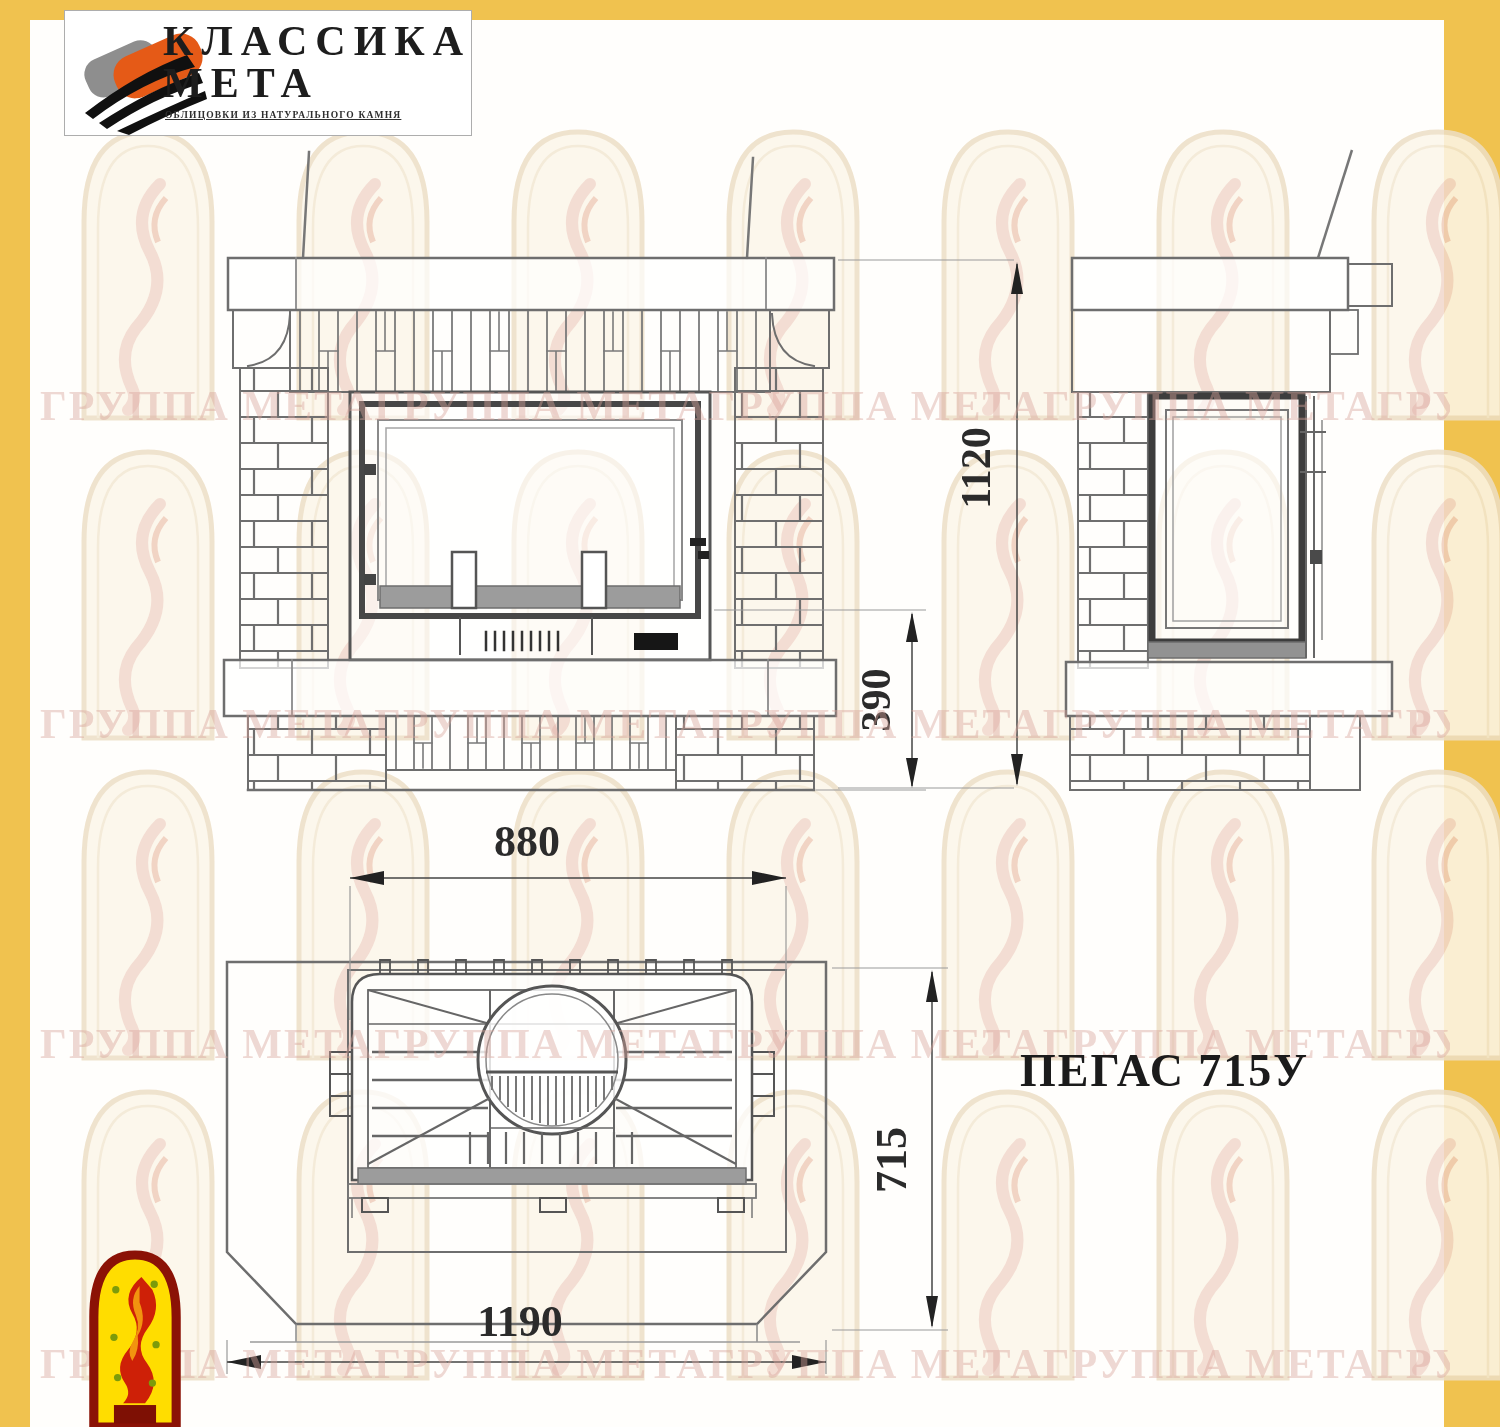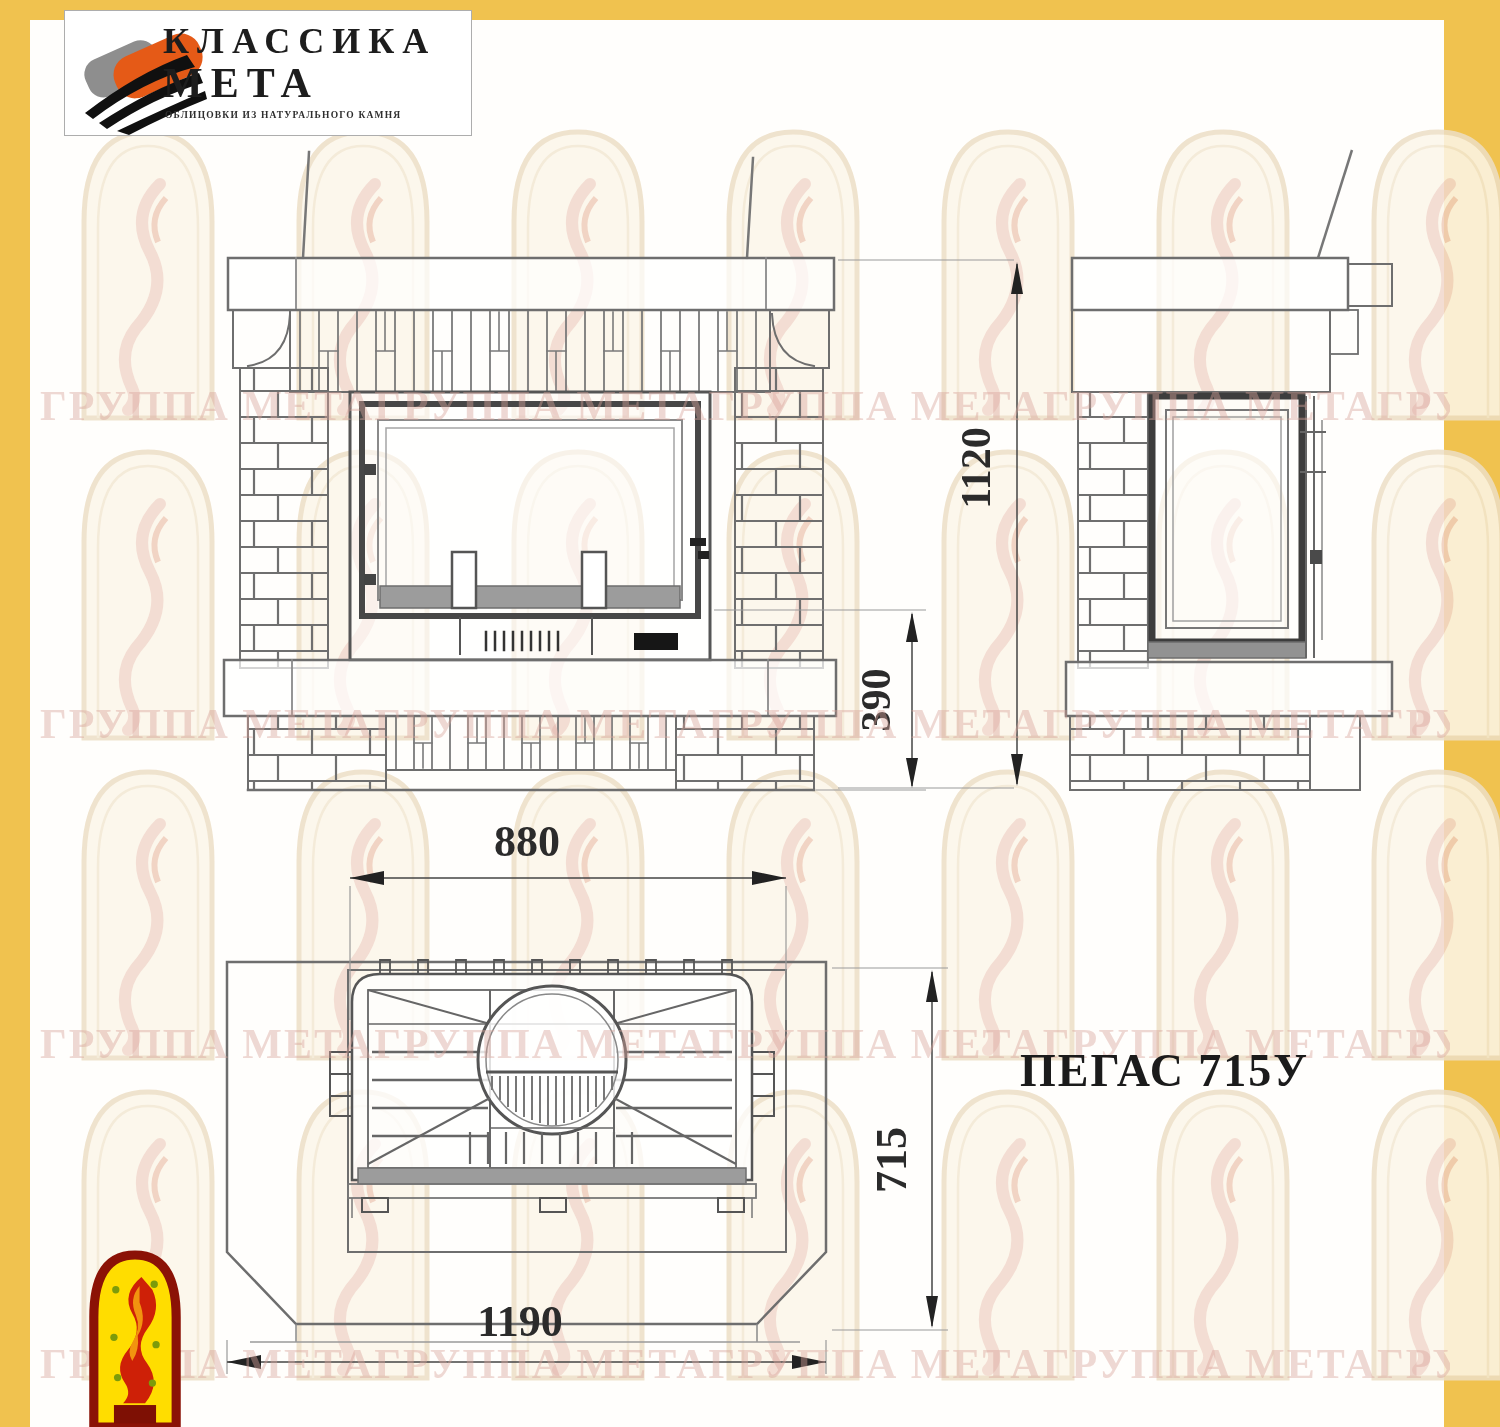--- a/index.html
+++ b/index.html
@@ -10,26 +10,26 @@
   .b-left{left:0;top:0;width:30px;height:1427px;}
   .b-right{left:1444px;top:0;width:56px;height:1427px;}
   .layer{position:absolute;left:0;top:0;width:1500px;height:1427px;}
   .wm-arches{z-index:0;opacity:.85;}
   .drawing{z-index:2;}
   .wm-line{position:absolute;z-index:3;left:40px;width:1410px;height:46px;overflow:hidden;
            white-space:nowrap;font-weight:700;font-size:42px;letter-spacing:2px;
            color:#D9A49B;opacity:.42;}
   .logo-box{position:absolute;z-index:5;left:64px;top:10px;width:406px;height:124px;
             background:#ffffff;border:1px solid #ADADAD;}
-  .logo-title{position:absolute;left:98px;top:8px;font-weight:700;font-size:36px;
+  .logo-title{position:absolute;left:98px;top:8px;font-weight:700;font-size:42px;
               letter-spacing:8px;color:#1d1d1d;line-height:44px;}
   .logo-title2{position:absolute;left:98px;top:50px;font-weight:700;font-size:42px;
               letter-spacing:8px;color:#1d1d1d;line-height:44px;}
   .logo-sub{position:absolute;left:100px;top:99px;font-weight:700;font-size:9.5px;
-            letter-spacing:1.2px;color:#2e2e2e;}
+            letter-spacing:1.2px;color:#2e2e2e;text-decoration:underline;}
   .model-label{position:absolute;z-index:4;left:1020px;top:1044px;font-weight:700;
                font-size:46px;letter-spacing:2px;color:#1b1b1b;white-space:nowrap;}
   .corner-logo{position:absolute;z-index:6;left:82px;top:1244px;}
   text{font-family:"Liberation Serif","DejaVu Serif",serif;}
 </style>
 </head>
 <body>
 
 <div class="page">
 

